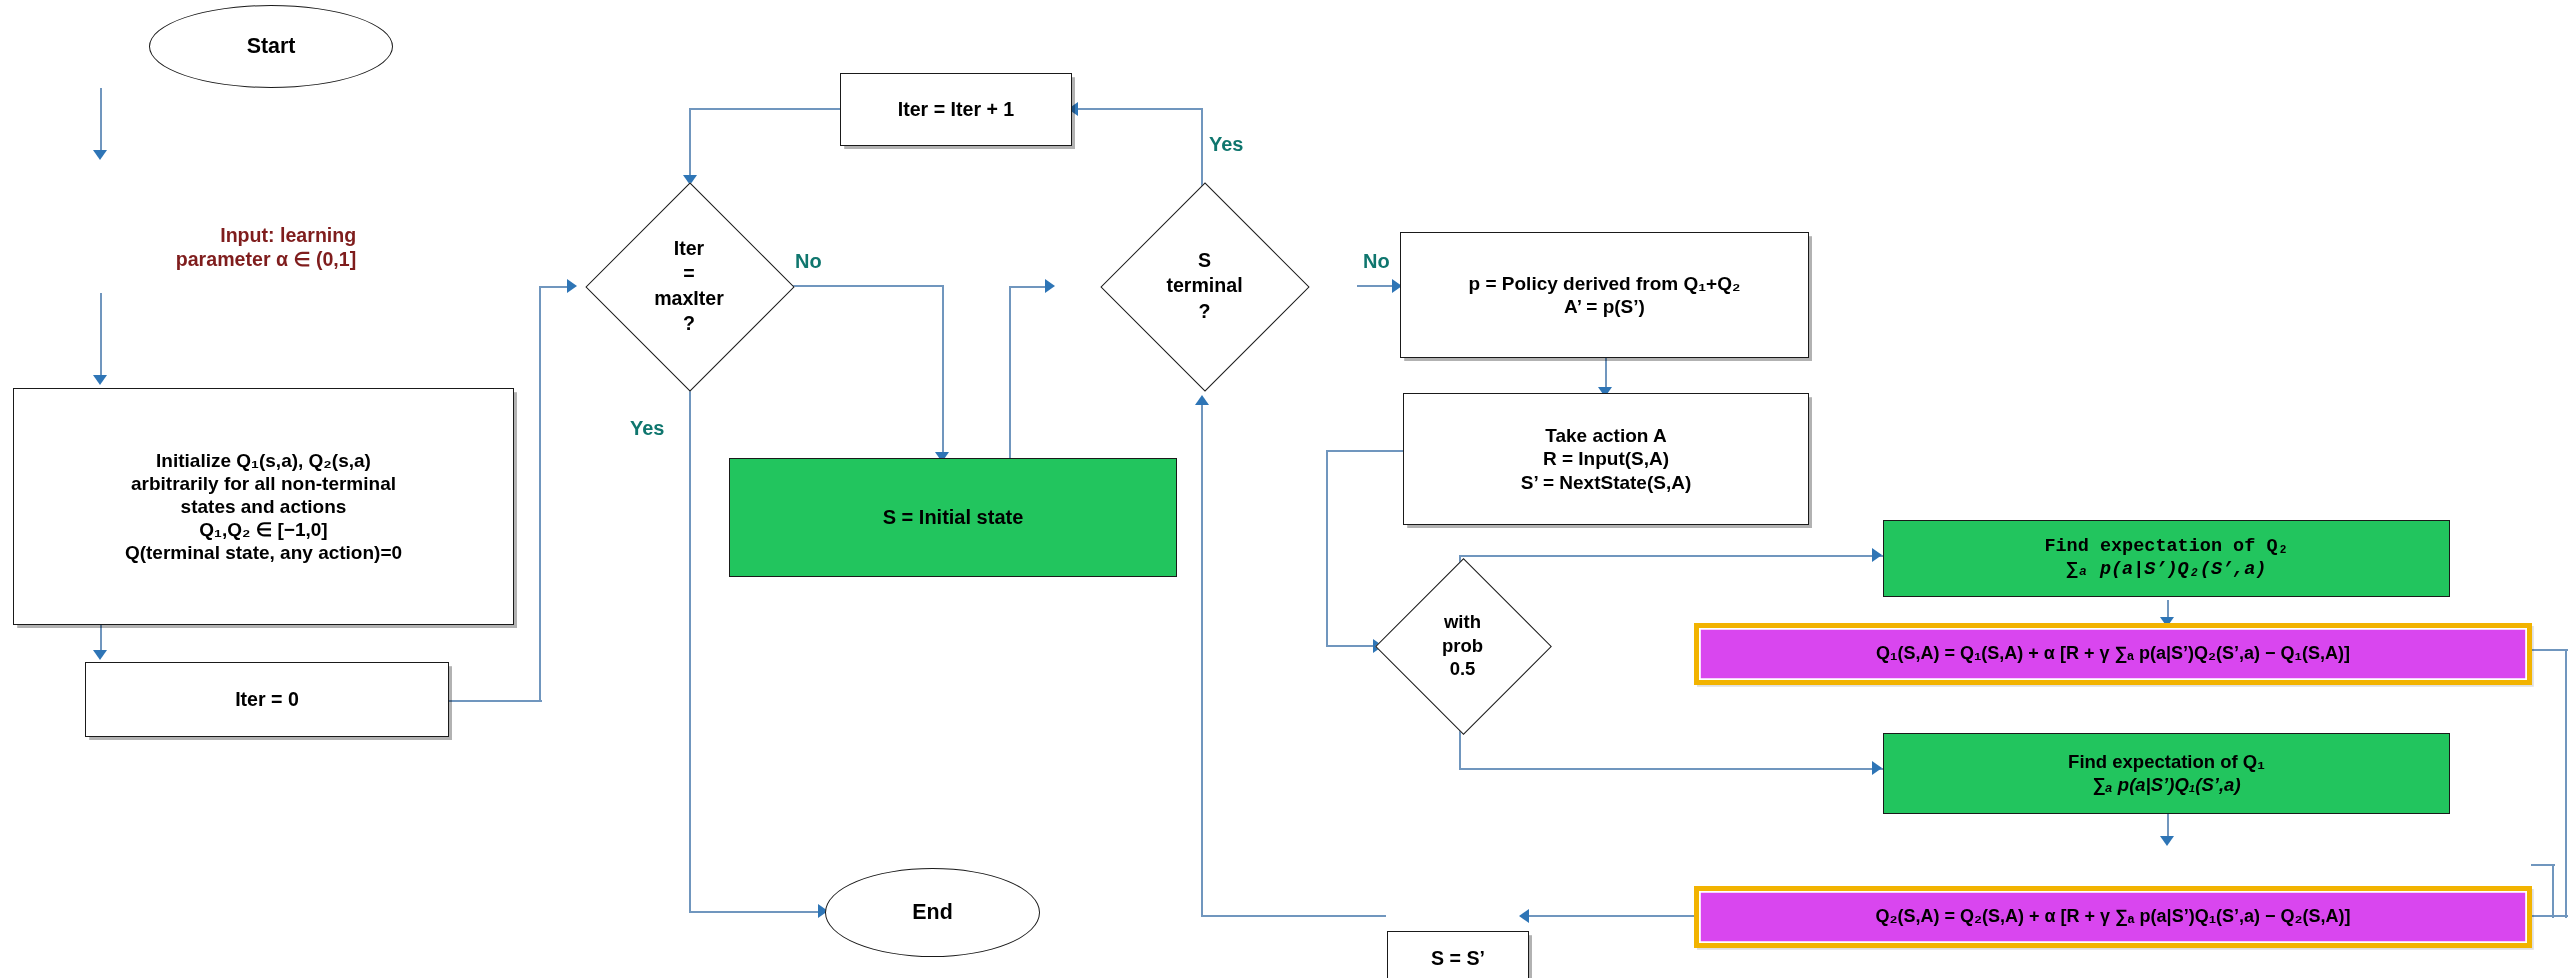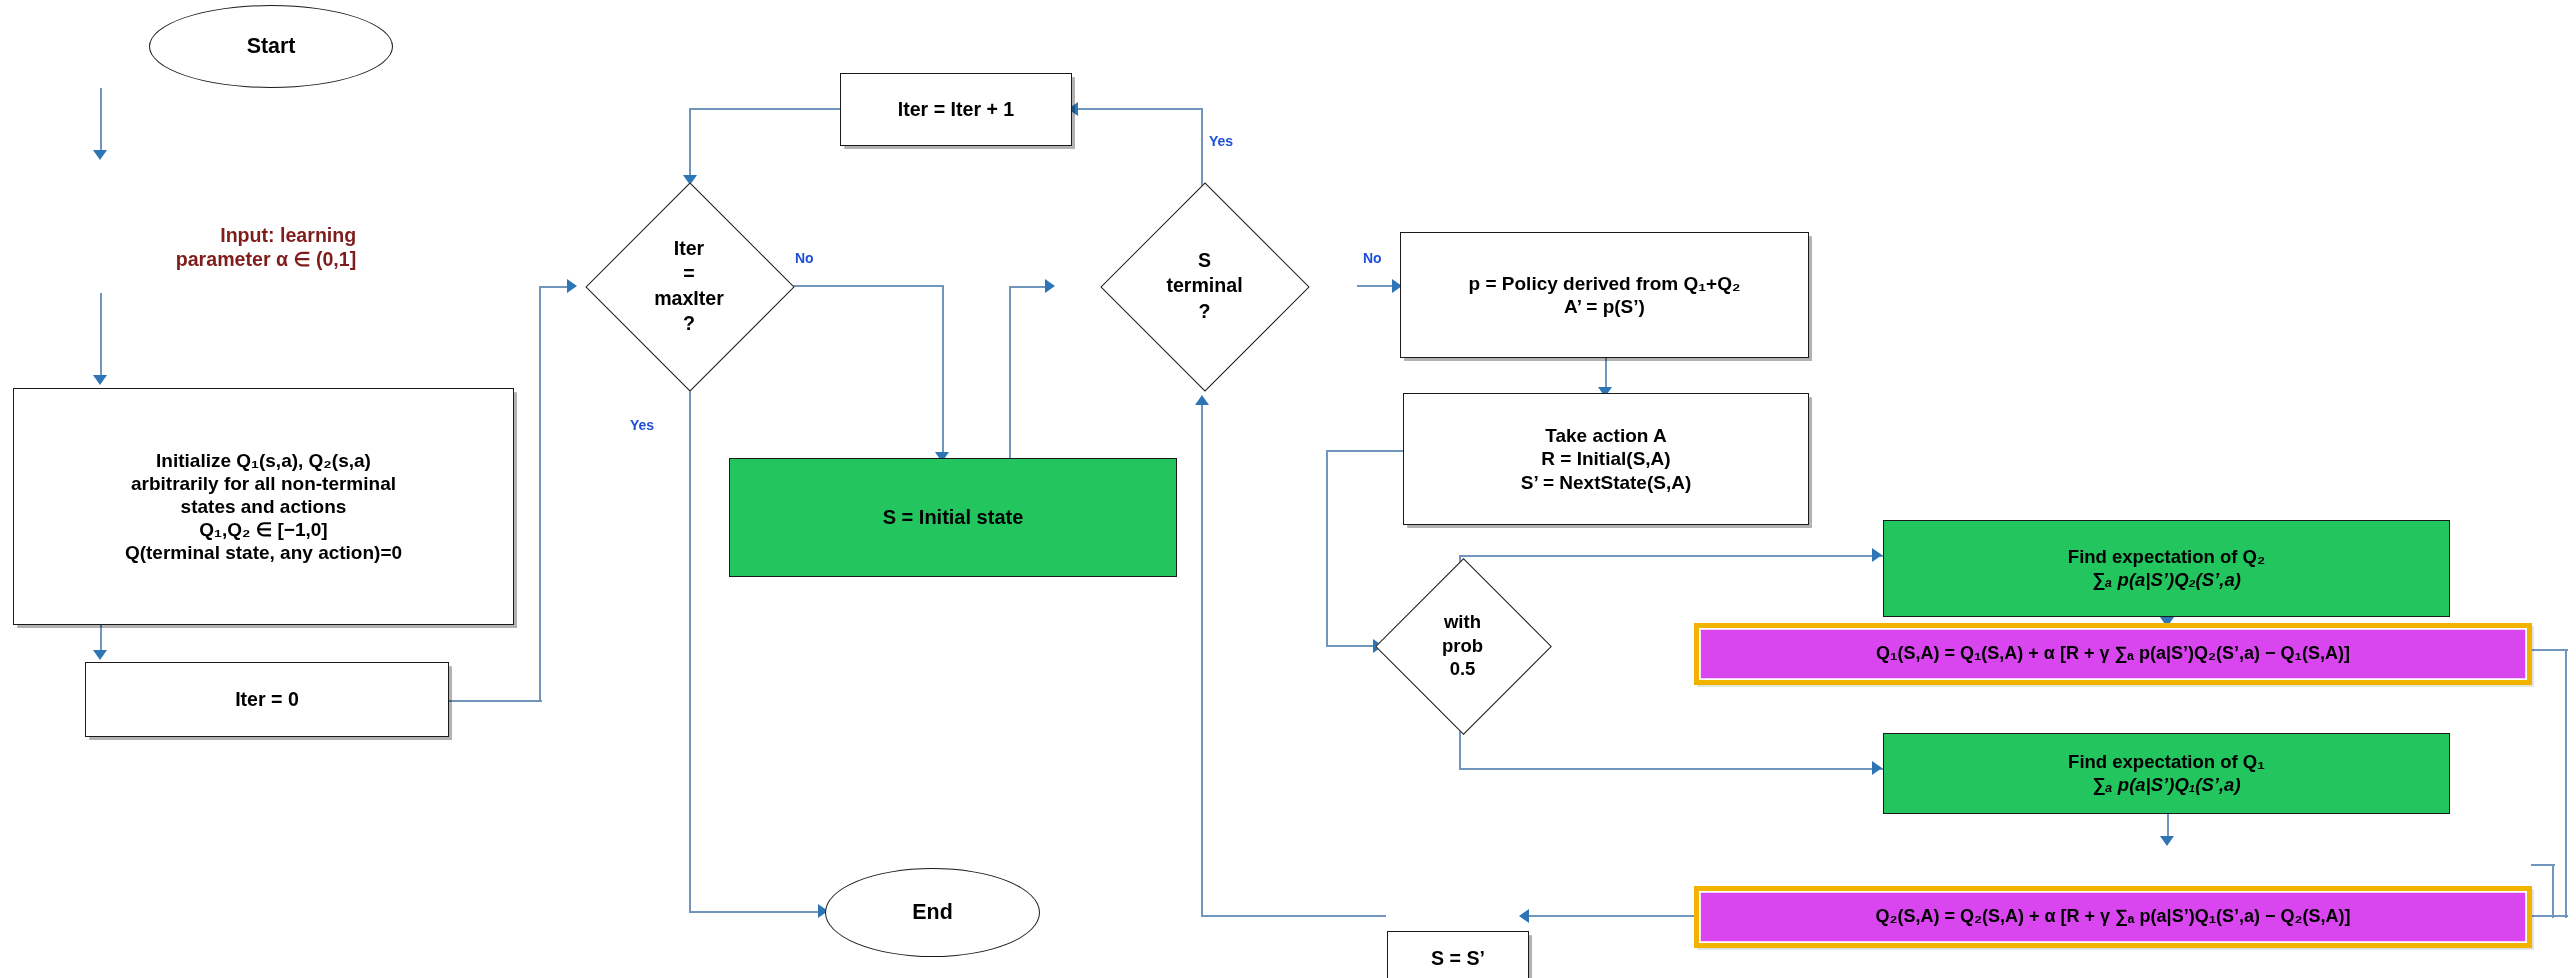--- a/index.html
+++ b/index.html
@@ -78,22 +78,22 @@
   
   .ln{position:absolute;background:#7096BE;z-index:1;}
   .lnh{height:2.4px;}
   .lnv{width:2.4px;}
   .arr{position:absolute;width:0;height:0;z-index:3;}
   .arr-d{border-left:7.7px solid transparent;border-right:7.7px solid transparent;border-top:10.7px solid #2E75B6;}
   .arr-u{border-left:7.7px solid transparent;border-right:7.7px solid transparent;border-bottom:10.7px solid #2E75B6;}
   .arr-r{border-top:7.7px solid transparent;border-bottom:7.7px solid transparent;border-left:10.7px solid #2E75B6;}
   .arr-l{border-top:7.7px solid transparent;border-bottom:7.7px solid transparent;border-right:10.7px solid #2E75B6;}
   .elabel{
-    position:absolute;color:#1d4ed8;font-weight:bold;
-    font-size:14px;z-index:6;white-space:nowrap;
+    position:absolute;color:#0f766e;font-weight:bold;
+    font-size:20px;z-index:6;white-space:nowrap;
     font-family:"Liberation Sans", sans-serif;
   }
   .mathit{font-style:italic;}
 </style>
 </head>
 <body>
 
 <div id="canvas">
 
   <div class="ln lnv" style="left:100px;top:88px;width:2.4px;height:65px;"></div>
@@ -229,35 +229,35 @@
   <div class="node rect" style="left:1400px;top:232px;width:409px;height:126px;font-size:19px;">
     <div class="nodetext">
       <div>p = Policy derived from Q₁+Q₂</div>
       <div>A’ = p(S’)</div>
     </div>
   </div>
 
   <div class="node rect" style="left:1403px;top:393px;width:406px;height:132px;font-size:19px;">
     <div class="nodetext">
       <div>Take action A</div>
-      <div>R = Initial(S,A)</div>
+      <div>R = Input(S,A)</div>
       <div>S’ = NextState(S,A)</div>
     </div>
   </div>
 
   <div class="diamond" style="left:1376px;top:558px;width:173px;height:175px;font-size:18.5px;">
     <div class="dbg" style="width:123px;height:123px;left:25px;top:26px;"></div>
     <div class="nodetext">
       <div>with</div>
       <div>prob</div>
       <div>0.5</div>
     </div>
   </div>
 
-  <div class="node rect-plain" style="left:1883px;top:520px;width:567px;height:97px;font-size:18.5px;">
+  <div class="node rect-plain" style="left:1883px;top:520px;width:567px;height:77px;font-size:18.5px;font-family:Liberation Mono, monospace;">
     <div class="nodetext">
       <div>Find expectation of Q₂</div>
       <div class="mathit">∑ₐ p(a|S’)Q₂(S’,a)</div>
     </div>
   </div>
 
   <div class="node rect-plain" style="left:1883px;top:733px;width:567px;height:81px;font-size:18.5px;">
     <div class="nodetext">
       <div>Find expectation of Q₁</div>
       <div class="mathit">∑ₐ p(a|S’)Q₁(S’,a)</div>

